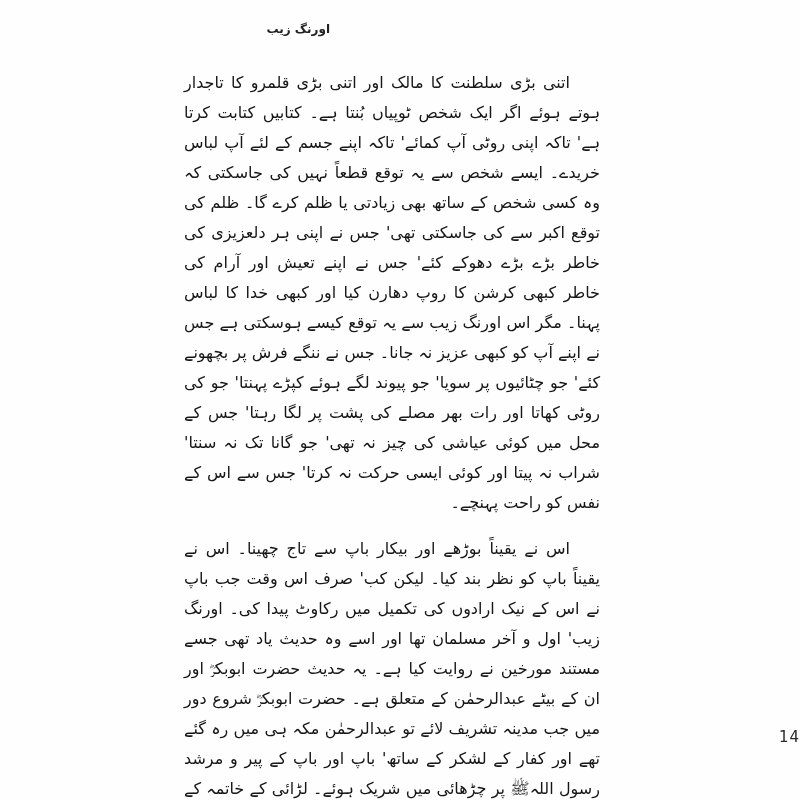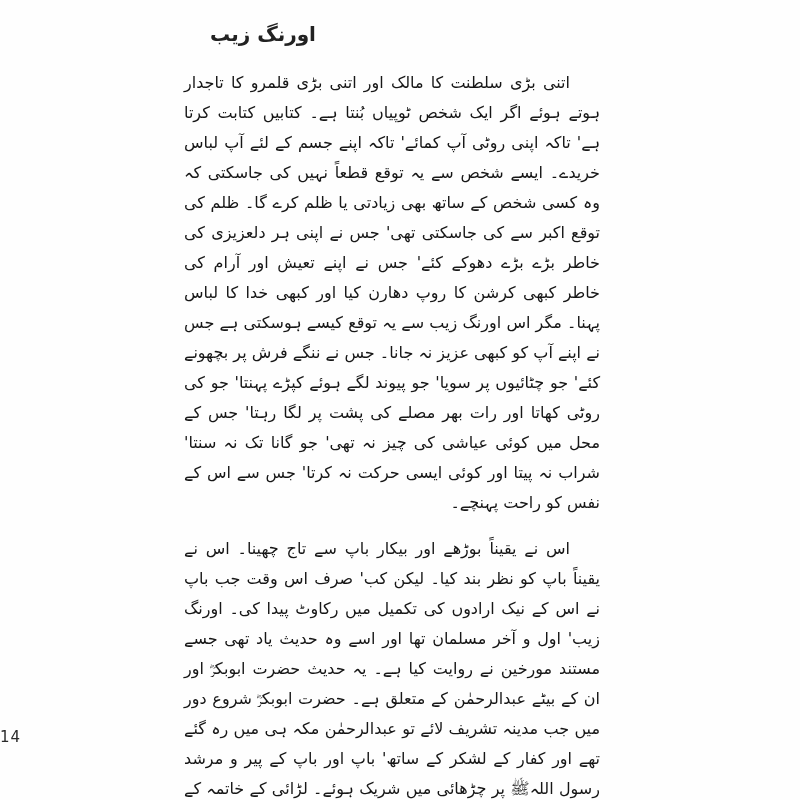--- a/index.html
+++ b/index.html
@@ -17,24 +17,24 @@
     height: 800px;
     background: #fefefe;
     color: #1c1c1c;
   }
   .running-header {
     position: absolute;
     top: 22px;
     left: 210px;
     width: 120px;
     direction: rtl;
-    font-size: 20px;
+    font-size: 12px;
     font-weight: bold;
     color: #222;
-    text-align: left;
+    text-align: right;
   }
   .text-column {
     position: absolute;
     top: 52px;
     left: 168px;
     width: 448px;
     direction: rtl;
     text-align: justify;
     font-size: 16px;
     line-height: 30px;
@@ -45,21 +45,21 @@
     text-indent: 30px;
   }
   .text-column p + p {
     margin-top: 12px;
   }
   .page-number {
     position: absolute;
     top: 728px;
     left: 0;
     width: 800px;
-    text-align: left;
+    text-align: right;
     font-size: 15px;
     letter-spacing: 1px;
     color: #2a2a2a;
   }
 </style>
 </head>
 <body>
 
 <div class="page">
 

